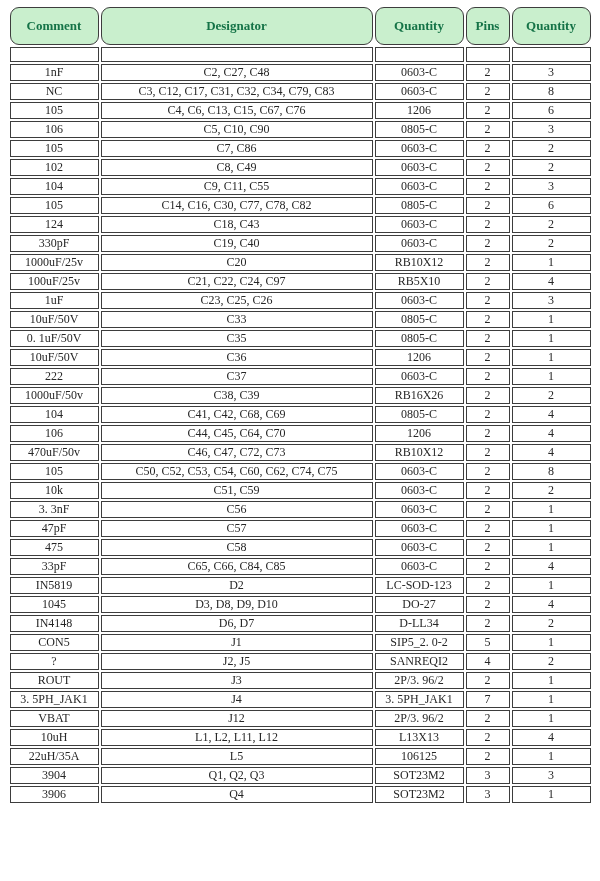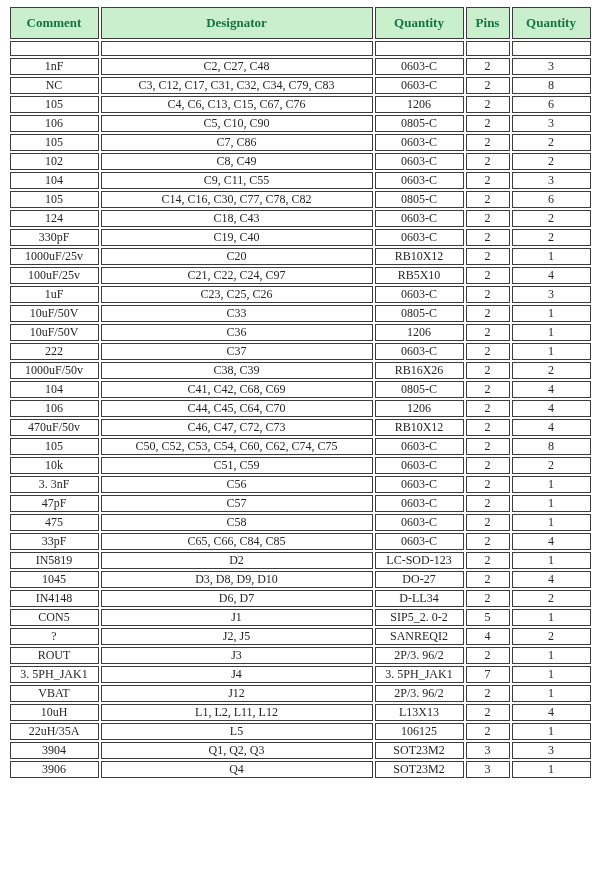--- a/index.html
+++ b/index.html
@@ -23,26 +23,27 @@
   .bom-table th, .bom-table td {
     box-sizing: border-box;
     border: 1px solid #3d3d3d;
     overflow: hidden;
     white-space: nowrap;
     text-align: center;
     vertical-align: middle;
     padding: 1px 2px;
   }
   .bom-table th {
-    height: 32px;
+    height: 38px;
     background: #c9efcd;
     color: #157347;
     font-weight: bold;
     font-size: 13px;
     line-height: 16px;
+    border-radius: 9px;
   }
   .bom-table td {
     height: 17px;
     color: #262626;
     font-size: 12px;
     line-height: 13px;
   }
   .bom-table tr.spacer-row td {
     height: 15px;
   }
@@ -167,20 +168,27 @@
         <td>3</td>
       </tr>
       <tr>
         <td>10uF/50V</td>
         <td>C33</td>
         <td>0805-C</td>
         <td>2</td>
         <td>1</td>
       </tr>
       <tr>
+        <td>0. 1uF/50V</td>
+        <td>C35</td>
+        <td>0805-C</td>
+        <td>2</td>
+        <td>1</td>
+      </tr>
+      <tr>
         <td>10uF/50V</td>
         <td>C36</td>
         <td>1206</td>
         <td>2</td>
         <td>1</td>
       </tr>
       <tr>
         <td>222</td>
         <td>C37</td>
         <td>0603-C</td>

